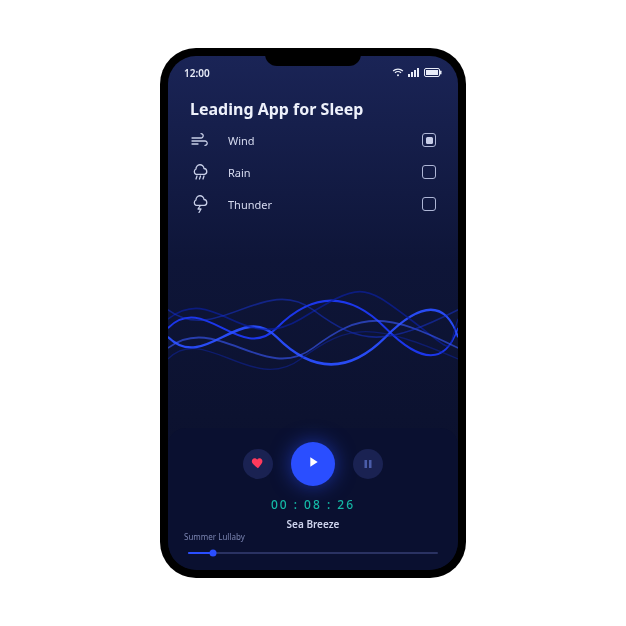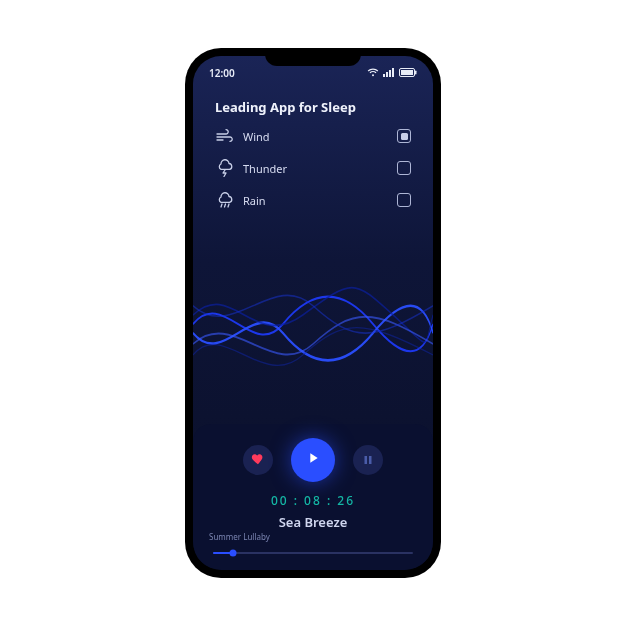--- a/index.html
+++ b/index.html
@@ -6,21 +6,21 @@
   body {
     width: 626px;
     height: 626px;
     background: #ffffff;
     display: flex;
     align-items: center;
     justify-content: center;
     font-family: -apple-system, system-ui, sans-serif;
   }
   .phone {
-    width: 256px;
+    width: 306px;
     height: 530px;
     background: #000;
     border-radius: 36px;
     padding: 8px;
     position: relative;
   }
   .screen {
     width: 100%;
     height: 100%;
     background: linear-gradient(180deg, #1a2456 0%, #0e1538 40%, #0a0f28 100%);
@@ -52,33 +52,33 @@
     font-weight: 600;
   }
   .status-right {
     display: flex;
     gap: 4px;
     align-items: center;
   }
   .title {
     color: #eef1fb;
     font-weight: 700;
-    font-size: 13px;
+    font-size: 16px;
     padding: 14px 22px 10px;
   }
   .sound-list {
     padding: 0 22px;
     display: flex;
     flex-direction: column;
     gap: 12px;
   }
   .sound-row {
     display: flex;
     align-items: center;
-    gap: 8px;
+    gap: 18px;
   }
   .sound-icon {
     width: 20px;
     height: 20px;
     flex-shrink: 0;
     color: #c8cfe8;
     display:flex;
     align-items:center;
     justify-content:center;
   }
@@ -146,21 +146,21 @@
     text-align: center;
     color: #14b8a6;
     font-size: 12px;
     letter-spacing: 2px;
     font-weight: 500;
     margin-bottom: 4px;
   }
   .track-title {
     text-align: center;
     color: #cfd5ee;
-    font-size: 13px;
+    font-size: 10px;
     font-weight: 600;
   }
   .track-sub {
     text-align: left;
     color: #7a84b0;
     font-size: 8px;
     margin-bottom: 10px;
   }
   .progress {
     height: 2px;
@@ -231,39 +231,39 @@
               <path d="M2 9h13a2.2 2.2 0 110 4.4"></path>
               <path d="M2 12h6"></path>
             </svg>
         </span>
         <span class="sound-label">Wind</span>
         <span class="checkbox checked"></span>
       </div>
 
       <div class="sound-row">
         <span class="sound-icon">
-          <svg width="20" height="18" viewBox="0 0 20 18" fill="none" stroke="#c8cfe8" stroke-width="1.3" stroke-linecap="round" stroke-linejoin="round">
-              <path d="M6 8a4 4 0 118-.5 3 3 0 01.5 5.9H6a3 3 0 010-5.4z" transform="translate(0 -3)"></path>
-              <polyline points="10,11 8,14 11,14 9,17.5"></polyline>
-            </svg>
-        </span>
-        <span class="sound-label">Thunder</span>
-        <span class="checkbox"></span>
-      </div>
-
-      <div class="sound-row">
-        <span class="sound-icon">
           <svg width="20" height="18" viewBox="0 0 20 18" fill="none" stroke="#c8cfe8" stroke-width="1.3" stroke-linecap="round">
               <path d="M6 9a4 4 0 118-.5 3 3 0 01.5 5.9H6a3 3 0 010-5.4z" transform="translate(0 -3)"></path>
               <line x1="7" y1="13" x2="6" y2="16"></line>
               <line x1="10.5" y1="13" x2="9.5" y2="16"></line>
               <line x1="14" y1="13" x2="13" y2="16"></line>
             </svg>
         </span>
         <span class="sound-label">Rain</span>
+        <span class="checkbox"></span>
+      </div>
+
+      <div class="sound-row">
+        <span class="sound-icon">
+          <svg width="20" height="18" viewBox="0 0 20 18" fill="none" stroke="#c8cfe8" stroke-width="1.3" stroke-linecap="round" stroke-linejoin="round">
+              <path d="M6 8a4 4 0 118-.5 3 3 0 01.5 5.9H6a3 3 0 010-5.4z" transform="translate(0 -3)"></path>
+              <polyline points="10,11 8,14 11,14 9,17.5"></polyline>
+            </svg>
+        </span>
+        <span class="sound-label">Thunder</span>
         <span class="checkbox"></span>
       </div>
     </div>
 
     <div class="wave-art">
       <svg width="100%" height="100%" viewBox="0 0 240 110" preserveAspectRatio="none">
         <path d="M0 55 C30 35, 60 75, 90 55 S150 35,180 55 S230 75,240 55" stroke="#1e3bff" stroke-width="1.2" fill="none" opacity="0.9"></path>
         <path d="M0 60 C30 80, 60 40, 90 60 S150 80,180 60 S230 40,240 60" stroke="#2a4eff" stroke-width="1.4" fill="none" opacity="0.95"></path>
         <path d="M0 50 C40 30, 60 70, 110 50 S160 30,200 50 S230 70,240 50" stroke="#0c1f9e" stroke-width="1" fill="none" opacity="0.7"></path>
         <path d="M0 66 C40 46, 80 86, 120 66 S180 46,240 66" stroke="#3a5aff" stroke-width="1" fill="none" opacity="0.6"></path>

